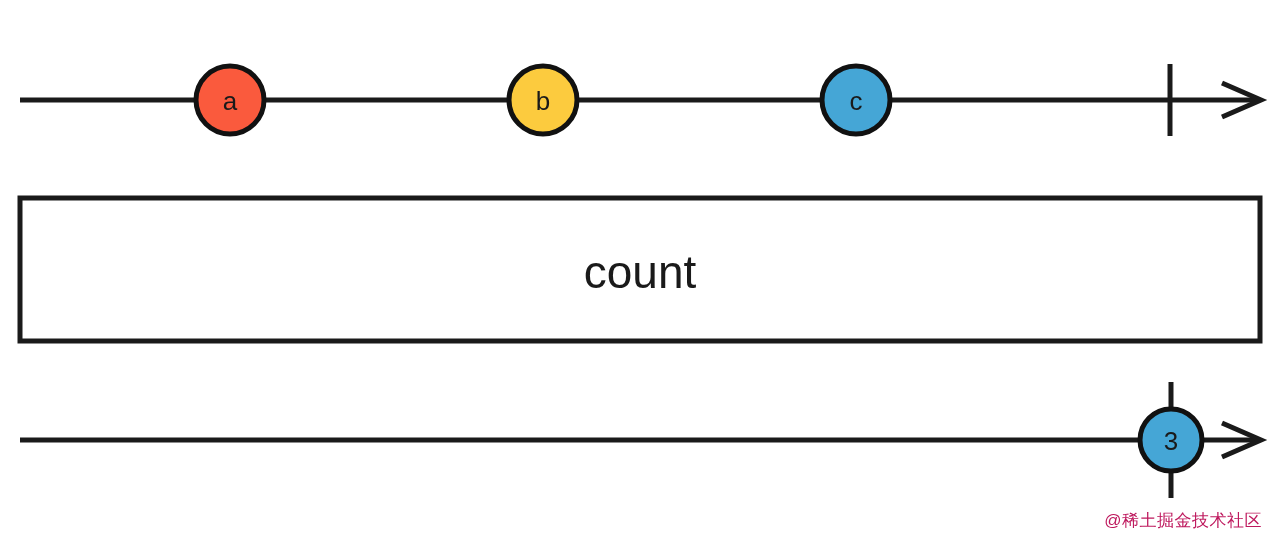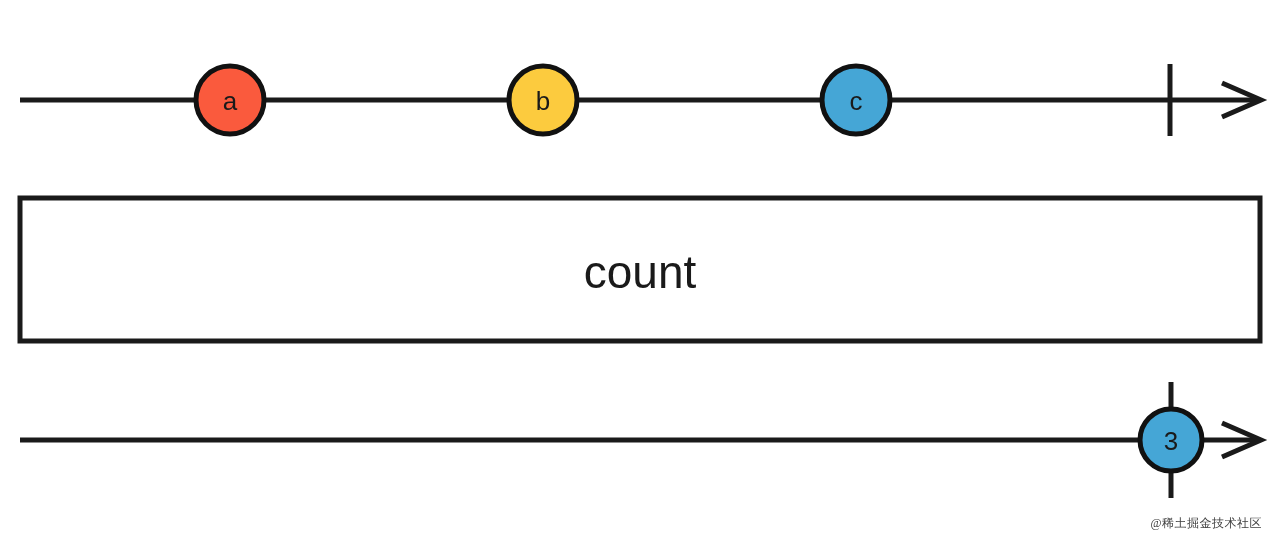--- a/index.html
+++ b/index.html
@@ -37,23 +37,23 @@
     font-family: "Liberation Sans", sans-serif;
     font-size: 46px;
     fill: #1a1a1a;
     text-anchor: middle;
     dominant-baseline: central;
   }
   .watermark {
     position: absolute;
     right: 18px;
     bottom: 8px;
-    font-family: Liberation Serif, serif;
-    font-size: 12px;
-    color: #404040;
+    font-family: Liberation Sans, sans-serif;
+    font-size: 17px;
+    color: #be185d;
     letter-spacing: 0.5px;
     white-space: nowrap;
     user-select: none;
   }
 </style>
 </head>
 <body>
 
 <div id="stage">
 

